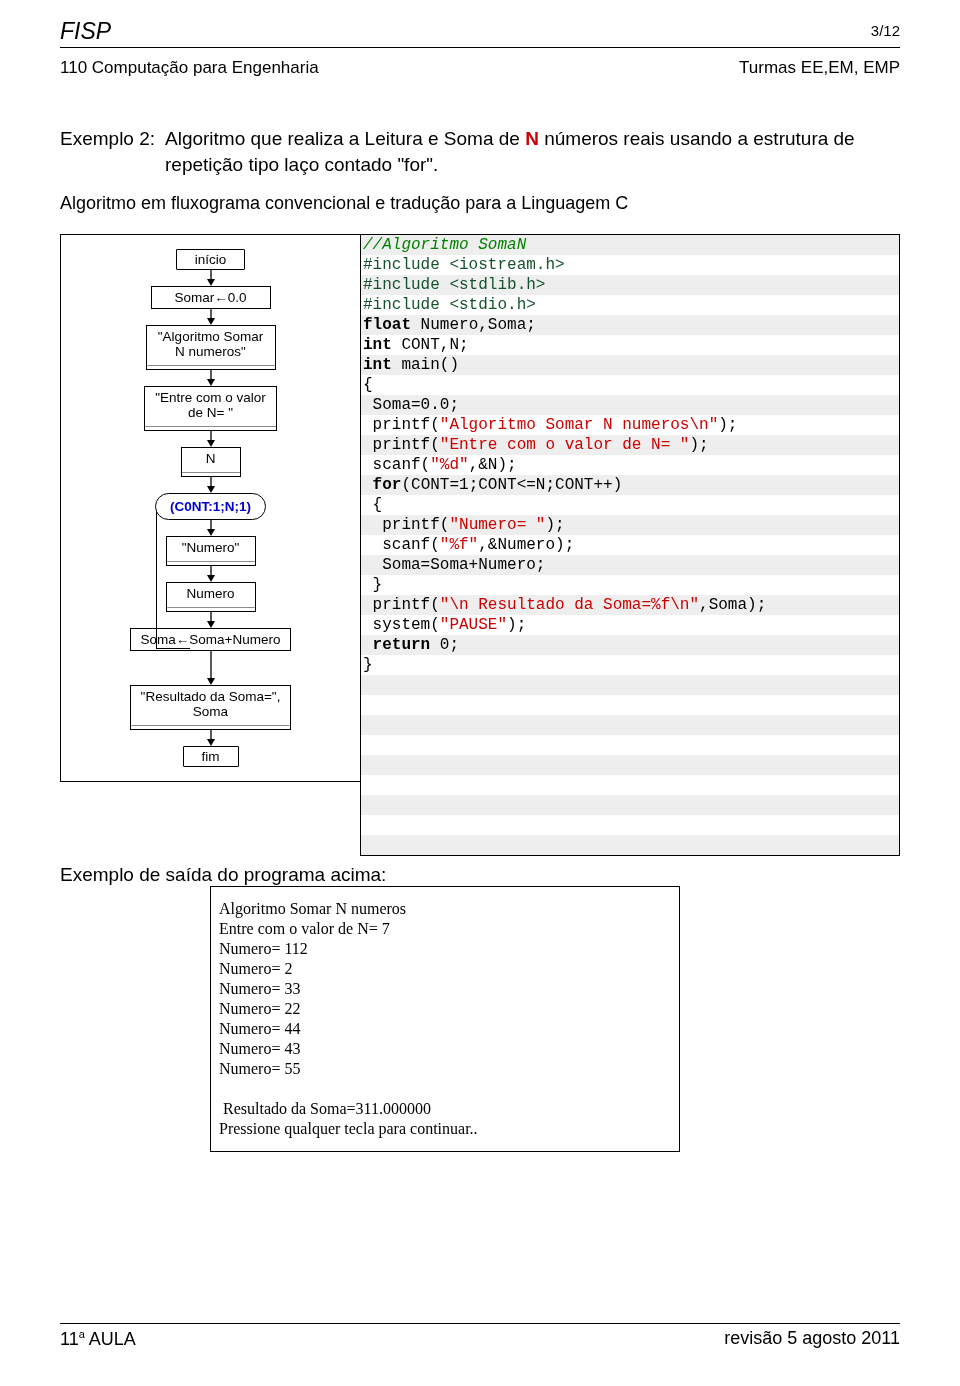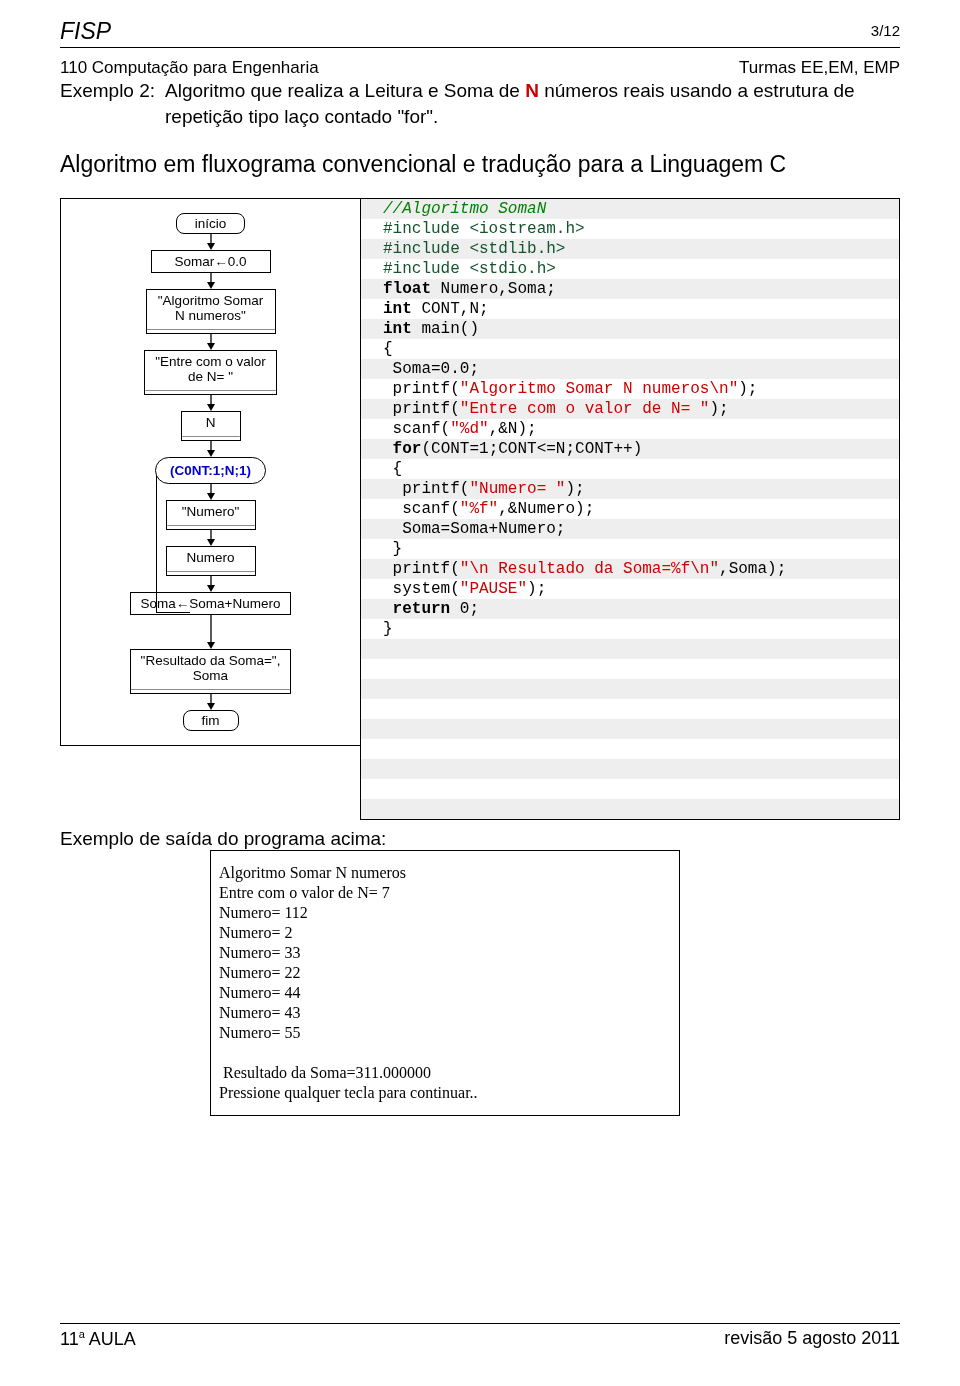--- a/index.html
+++ b/index.html
@@ -24,29 +24,30 @@
   }
   .hdr .right { font-style: normal; font-size: 15px; padding-top:4px;margin-left:44px;}
   .rule { border-top: 1px solid #000; margin-top: 2px; }
   .sub {
     display: flex;
     justify-content: space-between;
     font-size: 17px;
     margin-top: 10px;
   }
   .ex-intro {
+    margin-top: 48px;
     font-size: 19px;
     line-height: 1.35;
   }
   .ex-intro .lbl { display:inline-block; width:105px; }
   .ex-intro .cont { display:inline-block; width:700px; vertical-align:top;}
   .ex-intro .redN { color:#c00; font-weight:bold;}
   .para2 {
-    margin-top: 22px;
-    font-size: 23px;
+    margin-top: 16px;
+    font-size: 18px;
   }
   .two-col {
     margin-top: 20px;
     display: flex;
     align-items: flex-start;
   }
   .flowcol {
     width: 300px;
     border: 1px solid #000;
     border-right: none;
@@ -60,21 +61,21 @@
     font-size: 13.5px;
   }
   .arrow {
     height: 16px;
     display:flex;
     align-items:flex-end;
   }
   .arrow svg { display:block; }
   .term {
     border:1.3px solid #000;
-    border-radius: 8px;
+    border-radius: 1px;
     padding: 2px 18px;
     background:#fff;
   }
   .proc {
     border:1.3px solid #000;
     padding: 3px 10px;
     background:#fff;
     text-align:center;
     min-width:120px;
   }
@@ -107,21 +108,21 @@
     flex:1;
     border:1px solid #000;
   }
   .codebox {
     font-family: "Courier New", monospace;
     font-size: 16px;
     line-height: 20px;
   }
   .codebox .row {
     white-space: pre;
-    padding: 0 22px;
+    padding: 0 2px;
   }
   .codebox .row:nth-child(odd){ background:#eee; }
   .codebox .row:nth-child(even){ background:#fff; }
   .cmt { color:#008200; font-style: italic; }
   .pre { color:#14532d; }
   .kw  { color:#000; font-weight:bold; }
   .str { color:#c00; }
   .outcap { font-size:19px; margin-top:8px;}
   .outbox {
     border:1px solid #000;

